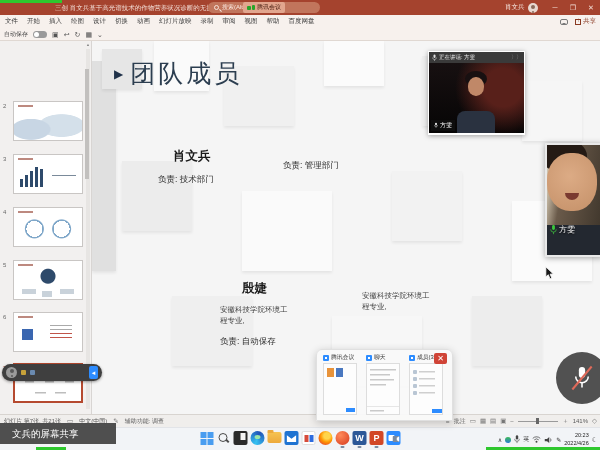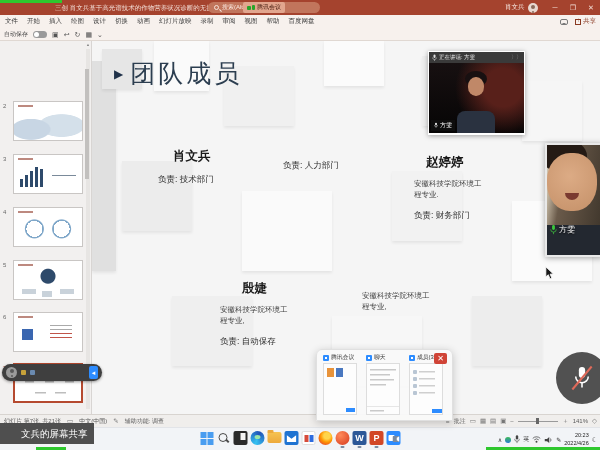--- a/index.html
+++ b/index.html
@@ -126,21 +126,21 @@
   .ic-meet { background:#2d8cff; } .ic-meet::before { content:""; position:absolute; left:2px; top:4px; width:6px; height:6px; border-radius:1px; background:#fff; }
   .ic-meet::after { content:""; position:absolute; left:8.5px; top:5px; border:2px solid transparent; border-right:3px solid #fff; border-top:2px solid transparent; width:0; height:0; border-bottom:2px solid transparent; border-left:0; transform:translateX(1px); }
   .tray { position:absolute; right:2px; top:0; height:23px; display:flex; align-items:center; gap:3px; font-size:6px; color:#333; }
   .tray .chev { font-size:6px; }
   .tray-shield { width:6px; height:6px; border-radius:50%; background:linear-gradient(#3cba54,#2a7dd4); }
   .tray svg { display:block; }
   .clock { text-align:right; font-size:5.5px; line-height:1.3; color:#222; }
   .moon { font-size:7px; color:#444; }
 
   
-  .share-banner { position:absolute; left:0; top:423px; width:94px; height:21px; background:rgba(72,72,72,.96); color:#fff; font-size:9.5px; line-height:21px; padding-left:21px; z-index:40; white-space:nowrap; }
+  .share-banner { position:absolute; left:0; top:423px; width:116px; height:21px; background:rgba(72,72,72,.96); color:#fff; font-size:9.5px; line-height:21px; padding-left:12px; z-index:40; white-space:nowrap; }
   .float-bar { position:absolute; left:2px; top:364px; width:100px; height:17px; background:#3f3f3f; border-radius:9px; display:flex; align-items:center; padding:0 4px; gap:4px; z-index:35; box-shadow:0 1px 3px rgba(0,0,0,.4); }
   .fb-avatar { width:11px; height:11px; border-radius:50%; background:#9b9b9b; position:relative; }
   .fb-avatar::after { content:""; position:absolute; left:3.5px; top:2px; width:4px; height:4px; border-radius:50%; background:#595959; box-shadow:0 5px 0 -1px #595959; }
   .fb-sq1 { width:5px; height:5px; background:#c7a23a; border-radius:1px; }
   .fb-sq2 { width:5px; height:5px; background:#6a8ab0; border-radius:1px; }
   .fb-chev { margin-left:auto; width:9px; height:13px; background:#2d8cff; border-radius:2px; color:#fff; font-size:7px; line-height:13px; text-align:center; }
 
   .video-pip { position:absolute; left:428px; top:51px; width:97px; height:84px; background:#fff; padding:1px; box-shadow:0 1px 5px rgba(0,0,0,.35); z-index:25; }
   .pip-header { height:11px; background:#3a3a3a; display:flex; align-items:center; gap:2px; padding:0 3px; }
   .pip-header .htxt { font-size:5.5px; color:#e8e8e8; white-space:nowrap; }
@@ -291,26 +291,21 @@
   <div class="slide-title-wrap">
     <span class="title-arrow">▶</span>
     <span class="slide-title">团队成员</span>
   </div>
 
   <div class="member p1">
     <div class="member-name">肖文兵</div>
     <div class="member-role">负责: 技术部门</div>
   </div>
   <div class="member p2">
-    <div class="member-role">负责: 人力部门</div>
-  </div>
-  <div class="member p3">
-    <div class="member-name">赵婷婷</div>
-    <div class="member-desc">安徽科技学院环境工程专业.</div>
-    <div class="member-role">负责: 财务部门</div>
+    <div class="member-role">负责: 管理部门</div>
   </div>
   <div class="member p4">
     <div class="member-name">殷婕</div>
     <div class="member-desc">安徽科技学院环境工程专业,</div>
     <div class="member-role">负责: 自动保存</div>
   </div>
   <div class="member p5">
     <div class="member-desc">安徽科技学院环境工程专业,</div>
   </div>
 </div>

